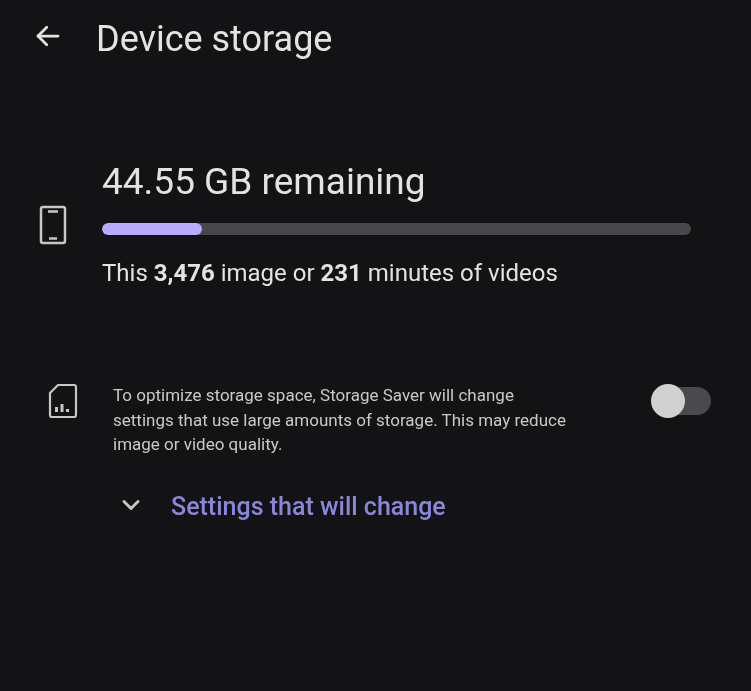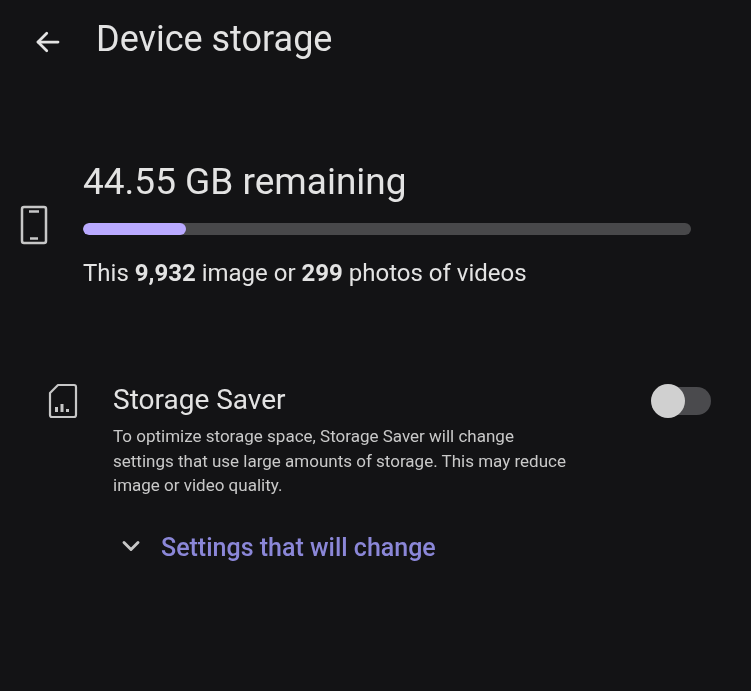--- a/index.html
+++ b/index.html
@@ -10,42 +10,42 @@
     body {
       background: #131315;
       color: #e3e3e3;
       font-family: Roboto, 'Segoe UI', Arial, sans-serif;
       width: 751px;
       height: 691px;
       overflow: hidden;
     }
     .header {
       display: flex;
-      align-items: flex-end;
+      align-items: flex-start;
       padding: 18px 30px 10px 30px;
       gap: 30px;
     }
     .back-btn {
       width: 36px;
       height: 36px;
       display: flex;
       align-items: center;
       justify-content: center;
       cursor: pointer;
       color: #e3e3e3;
     }
     .page-title {
       font-size: 36px;
       font-weight: 400;
       color: #e3e3e3;
     }
     .storage-section {
       display: flex;
       align-items: flex-start;
-      padding: 90px 60px 0 20px;
+      padding: 90px 60px 0 39px;
       gap: 35px;
     }
     .phone-icon-wrap {
       padding-top: 45px;
       color: #c7c7c7;
     }
     .storage-info {
       flex: 1;
     }
     .remaining {
@@ -121,21 +121,21 @@
       left: -2px;
       top: -3px;
       width: 34px;
       height: 34px;
       background: #d0d0d0;
       border-radius: 50%;
     }
     .expand-row {
       display: flex;
       align-items: center;
-      gap: 16px;
+      gap: 26px;
       margin-top: 34px;
       cursor: pointer;
       padding-left: 4px;
     }
     .expand-label {
       font-size: 25px;
       font-weight: 500;
       color: #8b87d8;
     }
     .chevron {
@@ -162,38 +162,37 @@
       <line x1="9" y1="6.5" x2="19" y2="6.5"></line>
       <line x1="10" y1="33.5" x2="18" y2="33.5"></line>
     </svg>
   </div>
   <div class="storage-info">
     <div class="remaining">44.55 GB remaining</div>
     <div class="progress-bar">
       <div class="progress-fill" style="width:17%"></div>
     </div>
     <div class="estimate">
-      <span>This </span><b>9,932</b><span> image or </span><b>299</b><span> photos of videos</span>
+      <span>This </span><b>3,476</b><span> image or </span><b>231</b><span> minutes of videos</span>
     </div>
   </div>
 </div>
 
 <div class="saver-section">
   <div class="sd-icon-wrap">
     <svg width="30" height="36" viewBox="0 0 30 36" fill="none" stroke="currentColor" stroke-width="2.2" stroke-linejoin="round">
       <path d="M 10 2 L 26 2 Q 28 2 28 4 L 28 32 Q 28 34 26 34 L 4 34 Q 2 34 2 32 L 2 10 Z"></path>
       <rect x="7" y="24" width="3" height="5" fill="currentColor" stroke="none"></rect>
       <rect x="12.5" y="21" width="3" height="8" fill="currentColor" stroke="none"></rect>
       <rect x="18" y="26" width="3" height="3" fill="currentColor" stroke="none"></rect>
     </svg>
   </div>
   <div class="saver-content">
     <div class="saver-row">
       <div>
-        <div class="saver-title">Storage Saver</div>
         <div class="saver-desc">To optimize storage space, Storage Saver will change settings that use large amounts of storage. This may reduce image or video quality.</div>
       </div>
       <div class="toggle">
         <div class="toggle-thumb"></div>
       </div>
     </div>
     <div class="expand-row">
       <span class="chevron">
         <svg width="28" height="28" viewBox="0 0 24 24" fill="none" stroke="currentColor" stroke-width="2.5" stroke-linecap="round" stroke-linejoin="round">
           <polyline points="6 9 12 15 18 9"></polyline>

